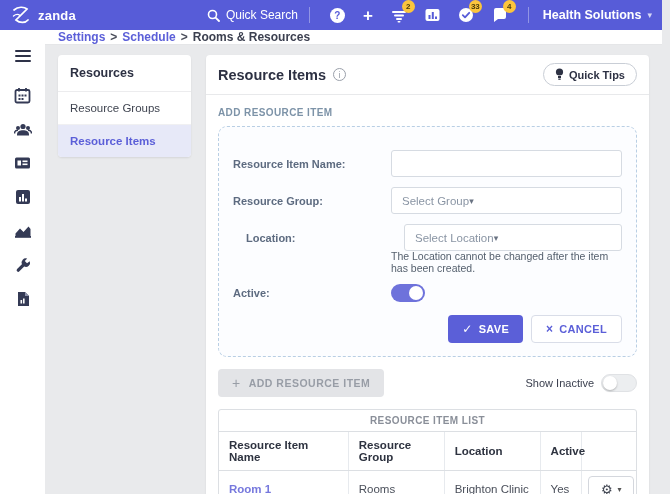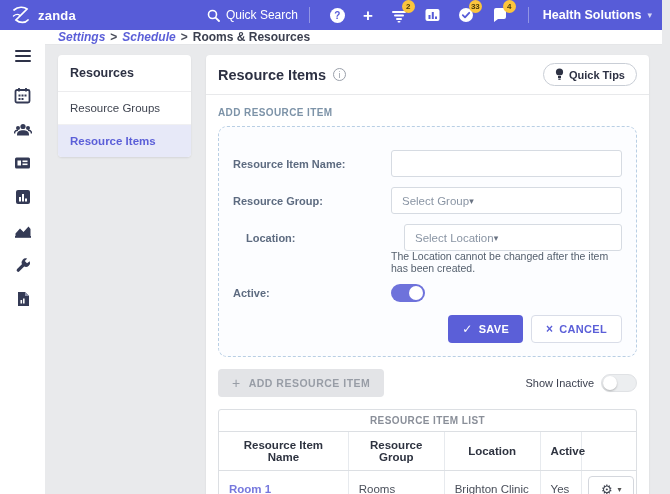--- a/index.html
+++ b/index.html
@@ -40,21 +40,21 @@
   }
   .nav-icon { width:45px; height:26px; display:flex; align-items:center; justify-content:center; margin-bottom:8px; cursor:pointer; }
   .nav-icon.menu { margin-bottom:13px; }
   .hamburger { width:16px; }
   .hamburger div { height:2px; background:#2e3248; border-radius:1px; margin:3px 0; }
   .content-col { flex:1; display:flex; flex-direction:column; }
   .breadcrumb-bar {
     height:32px; background:#fff; display:flex; align-items:center; padding:0 13px;
     font-size:12px; border-bottom:1px solid #e5e6e8;
   }
-  .crumb-link { color:#5b5fd8; font-weight:600; cursor:pointer;font-style:italic; }
+  .crumb-link { color:#5b5fd8; font-weight:600; cursor:pointer; }
   .crumb-sep { color:#4a4e5a; margin:0 5px; font-weight:600; }
   .crumb-current { color:#3c4050; font-weight:600; }
   .content { flex:1; padding:10px 13px; display:flex; gap:15px; align-items:flex-start; }
   
   .res-card { width:133px; background:#fff; border-radius:4px; box-shadow:0 1px 2px rgba(0,0,0,.09); flex-shrink:0; }
   .res-title { padding:11px 12px; font-size:12.5px; font-weight:bold; color:#2d3143; border-bottom:1px solid #ececee; }
   .res-item { padding:10px 12px; font-size:11.5px; color:#3f4450; border-bottom:1px solid #f0f0f2; cursor:pointer; }
   .res-item.active { background:#e7e9f8; color:#5b5fd8; font-weight:bold; border-bottom:none; border-radius:0 0 4px 4px; }
   
   .main-card { flex:1; background:#fff; border-radius:4px; box-shadow:0 1px 2px rgba(0,0,0,.09); }
@@ -100,21 +100,21 @@
   .add-row { display:flex; align-items:center; margin-top:12px; }
   .btn-add { background:#e3e4e7; color:#989da6; font-size:10.5px; letter-spacing:.5px; height:28px;
              padding:0 14px; border-radius:4px; font-weight:bold; display:flex; align-items:center; gap:8px; cursor:default; border:none; font-family:inherit; }
   .btn-add .bicon { font-size:14px; font-weight:normal; }
   .show-inactive { margin-left:auto; display:flex; align-items:center; gap:7px; font-size:11px; color:#3c4150;justify-content:flex-end; }
   
   .table-wrap { margin-top:12px; border:1px solid #dcdfe3; border-radius:3px; overflow:hidden; background:#fff; }
   .table-caption { text-align:center; font-size:10px; font-weight:600; color:#8a8f99; letter-spacing:.4px;
                    padding:5px 0; border-bottom:1px solid #dcdfe3; }
   table { width:100%; border-collapse:collapse; font-size:11.5px; table-layout:fixed; }
-  th { text-align:center; padding:7px 10px; color:#2e3340; font-size:11.5px;
+  th { text-align:left; padding:7px 10px; color:#2e3340; font-size:11.5px;
        border-bottom:1px solid #dcdfe3; border-right:1px solid #e7eaee; }
   td { padding:8px 10px; color:#4a4f5a; border-bottom:1px solid #e7eaee; border-right:1px solid #e7eaee; }
   th:last-child, td:last-child { border-right:none; }
   tr:last-child td { border-bottom:none; }
   .col-name { width:31%; } .col-group { width:23%; } .col-loc { width:23%; } .col-active { width:10%; } .col-act { width:13%; }
   .room-link { color:#7678dd; font-weight:600; cursor:pointer; }
   .gear-btn { border:1px solid #d4d7dd; border-radius:4px; height:26px; width:46px; background:#fff;
               display:flex; align-items:center; justify-content:center; gap:5px; cursor:pointer; }
   .gear-glyph { font-size:13px; color:#3f4450; line-height:1; }
   .gear-caret { font-size:8px; color:#555; }

